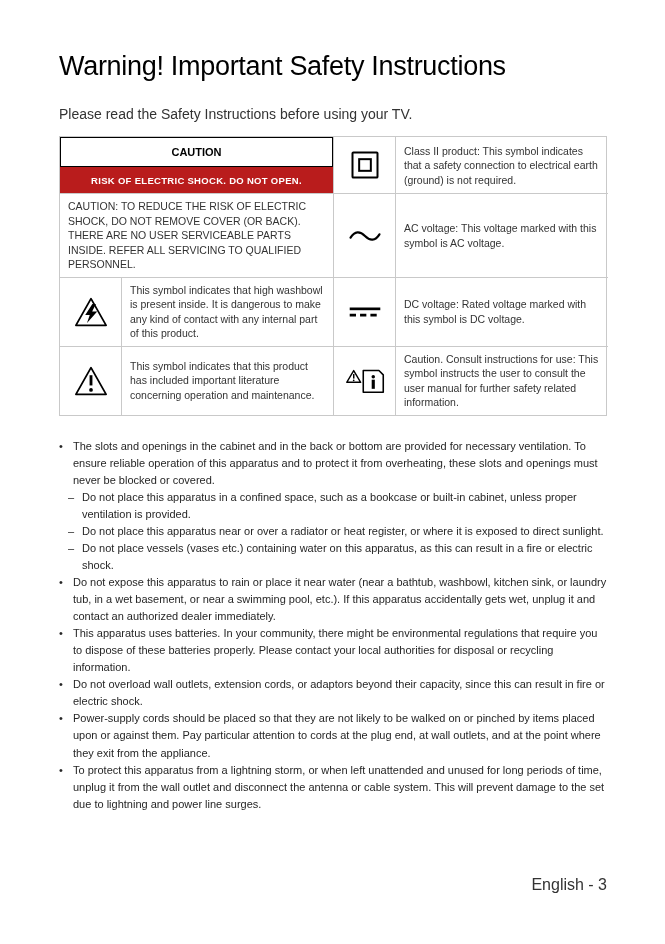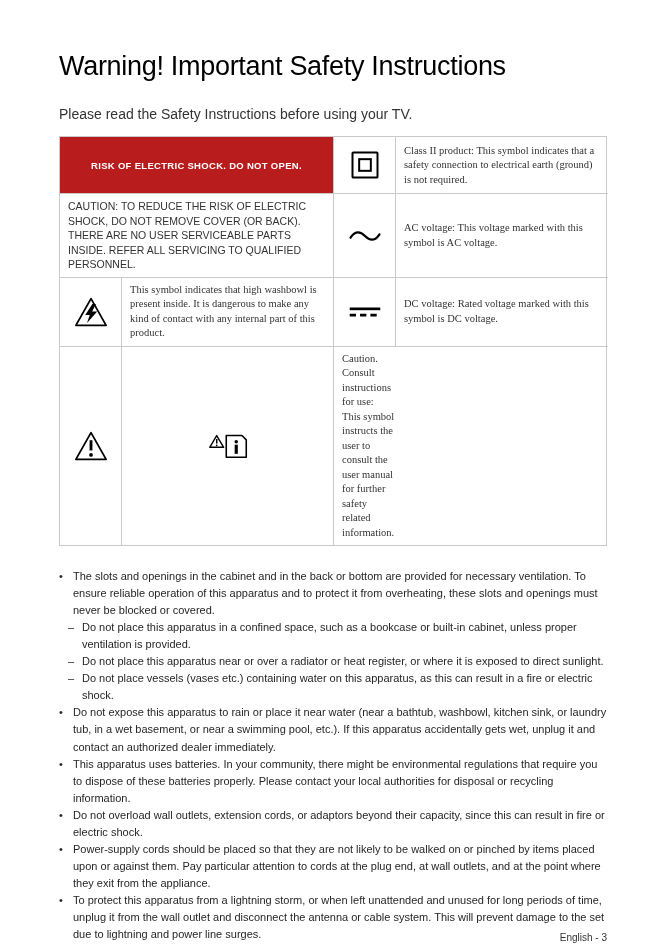--- a/index.html
+++ b/index.html
@@ -22,21 +22,21 @@
     grid-template-columns:62px 212px 62px 212px;
     grid-template-rows:57px minmax(66px,auto) minmax(54px,auto) minmax(53px,auto);
     border:1px solid #c9c9c9; width:548px;
   }
   .cell {
     border-right:1px solid #c9c9c9; border-bottom:1px solid #c9c9c9;
     display:flex; align-items:center; overflow:hidden;
   }
   .col-last { border-right:none; }
   .row-last { border-bottom:none; }
-  .cell.txt { padding:5px 8px;font-family:Liberation Serif, serif; }
+  .cell.txt { padding:5px 8px; }
   .cell.sym { justify-content:center; }
   .cell p { font-size:10.5px; line-height:1.38; color:#333; }
 
   .cell-caution { grid-column:1 / 3; flex-direction:column; align-items:stretch; padding:0; }
   .caution-head {
     flex:0 0 30px; border:1px solid #000; display:flex; align-items:center; justify-content:center;
     font-size:11px; font-weight:bold; color:#000; background:#fff;
   }
   .risk-bar {
     flex:1; background:#b91c1c; color:#fff; display:flex; align-items:center; justify-content:center;
@@ -51,35 +51,38 @@
   .bullets { margin-top:22px; width:548px; font-size:11px; line-height:1.55; color:#262626; }
   .bullet { display:flex; }
   .bullet > .marker { flex:0 0 14px; }
   .bullet > .content { flex:1; }
   .sublist { margin-left:9px; }
   .subitem { display:flex; }
   .subitem > .marker { flex:0 0 14px; }
   .subitem > .content { flex:1; }
 
   .footer {
-    position:absolute; right:58px; top:932px;
-    font-size:10px; color:#333;
+    position:absolute; right:58px; top:876px;
+    font-size:16px; color:#333;
   }
 </style>
 </head>
 <body>
 
 <div class="page">
 
   <h1 class="title">Warning! Important Safety Instructions</h1>
   <p class="intro">Please read the Safety Instructions before using your TV.</p>
 
   <div class="safety-table">
 
     <div class="cell cell-caution">
+      <div class="caution-head">
+        <span>CAUTION</span>
+      </div>
       <div class="risk-bar">
         <span>RISK OF ELECTRIC SHOCK. DO NOT OPEN.</span>
       </div>
     </div>
     <div class="cell sym">
       <span>
         <svg class="icon-svg" width="30" height="30" viewBox="0 0 36 36">
           <rect x="3" y="3" width="30" height="30" rx="1" fill="none" stroke="#000" stroke-width="2.4"></rect>
           <rect x="11" y="11" width="14" height="14" fill="none" stroke="#000" stroke-width="2.4"></rect>
         </svg>
@@ -127,20 +130,23 @@
     </div>
 
     <div class="cell sym row-last">
       <span>
         <svg class="icon-svg" width="36" height="32" viewBox="0 0 40 36">
           <path d="M20 3 L37 33 L3 33 Z" fill="none" stroke="#000" stroke-width="2" stroke-linejoin="round"></path>
           <rect x="18.4" y="11.5" width="3.2" height="11.5" fill="#000"></rect>
           <circle cx="20" cy="28" r="2.1" fill="#000"></circle>
         </svg>
       </span>
+    </div>
+    <div class="cell txt row-last">
+      <p>This symbol indicates that this product has included important literature concerning operation and maintenance.</p>
     </div>
     <div class="cell sym row-last">
       <span>
         <svg class="icon-svg" width="40" height="32" viewBox="0 0 46 36">
           <path d="M10 6 L18 19.5 L2 19.5 Z" fill="none" stroke="#000" stroke-width="1.6" stroke-linejoin="round"></path>
           <rect x="9.2" y="10" width="1.7" height="5.2" fill="#000"></rect>
           <circle cx="10" cy="17.2" r="1" fill="#000"></circle>
           <path d="M21 6 L39 6 L44 11 L44 31 L21 31 Z" fill="none" stroke="#000" stroke-width="1.8" stroke-linejoin="round"></path>
           <circle cx="32.5" cy="13" r="2" fill="#000"></circle>
           <rect x="30.7" y="16.5" width="3.6" height="10.5" fill="#000"></rect>

